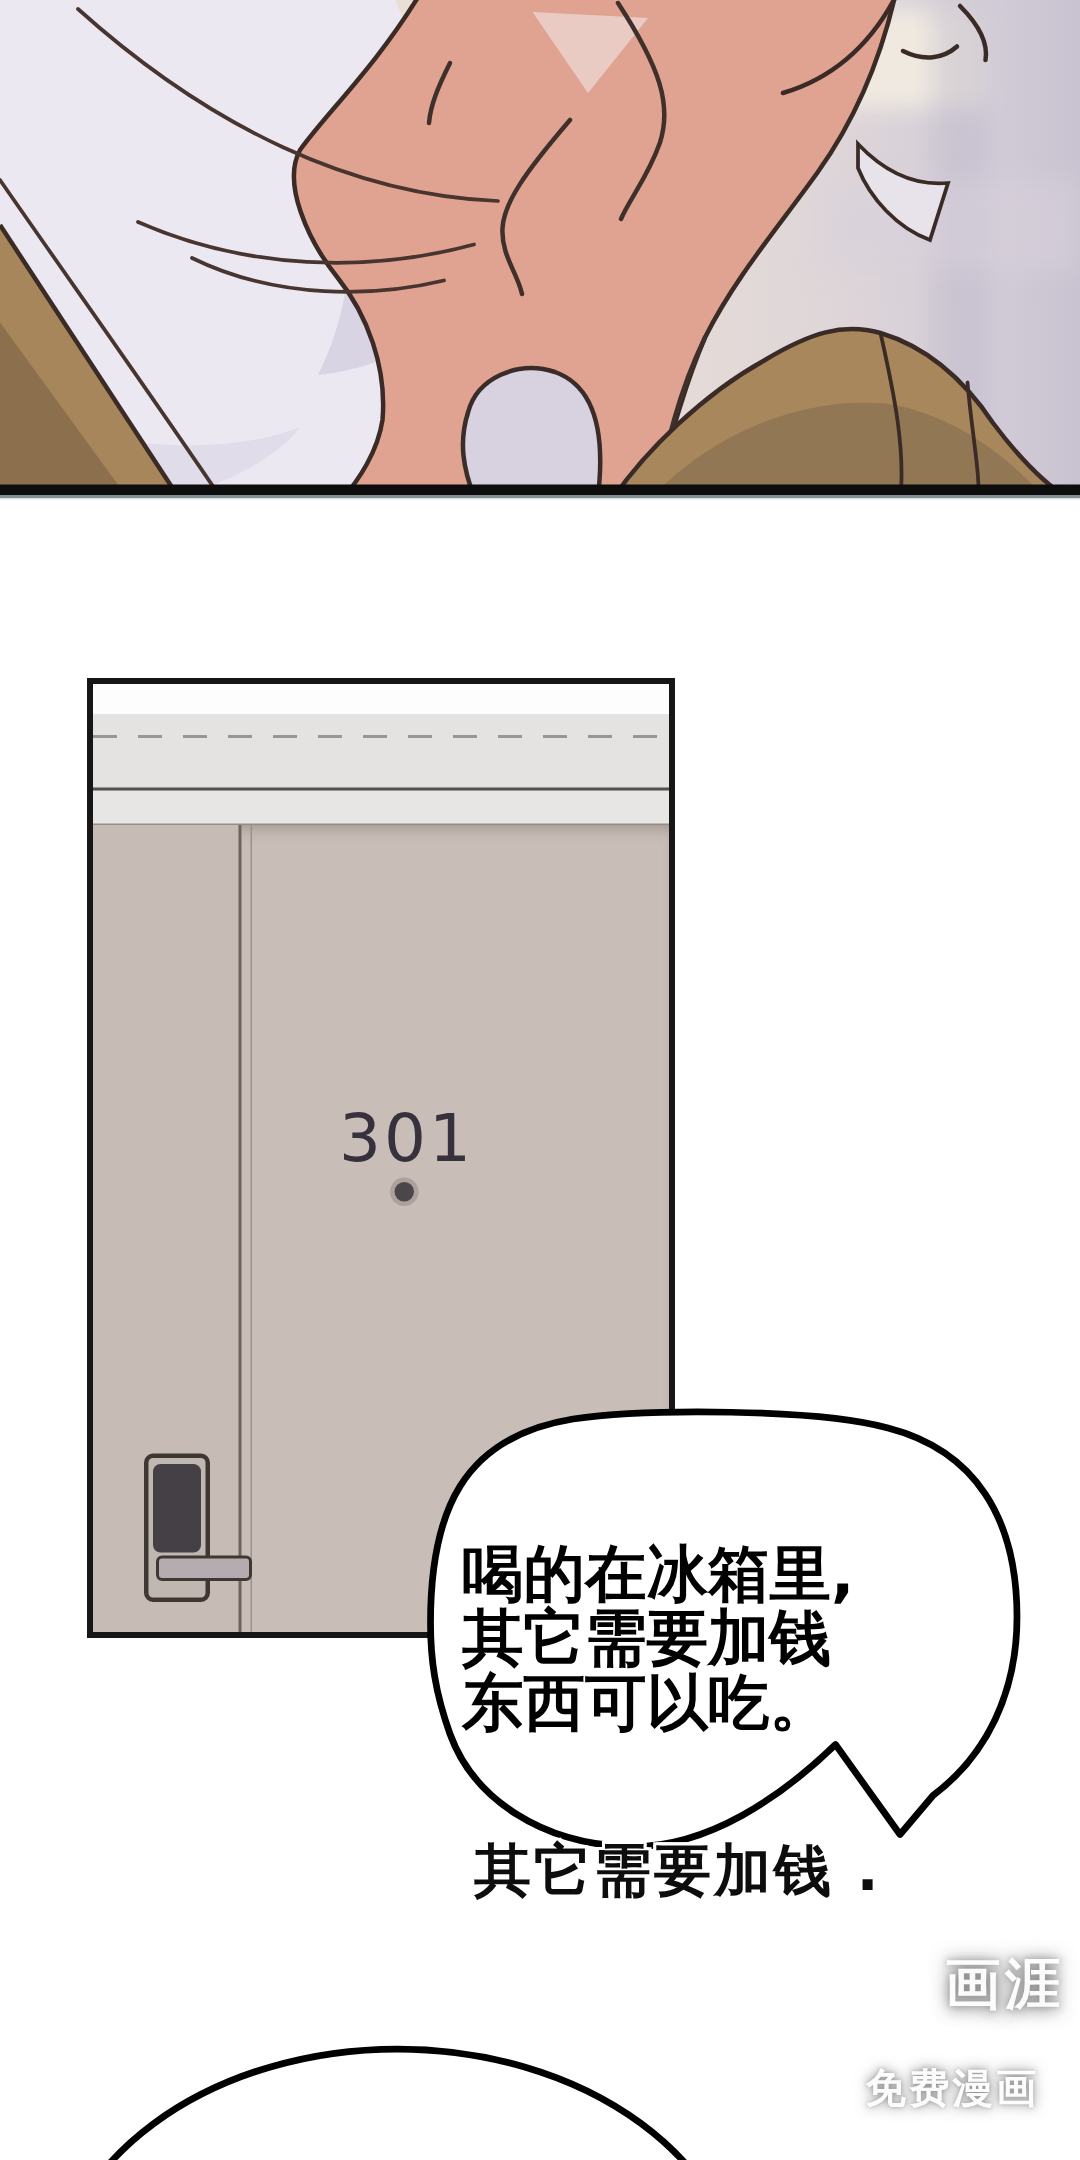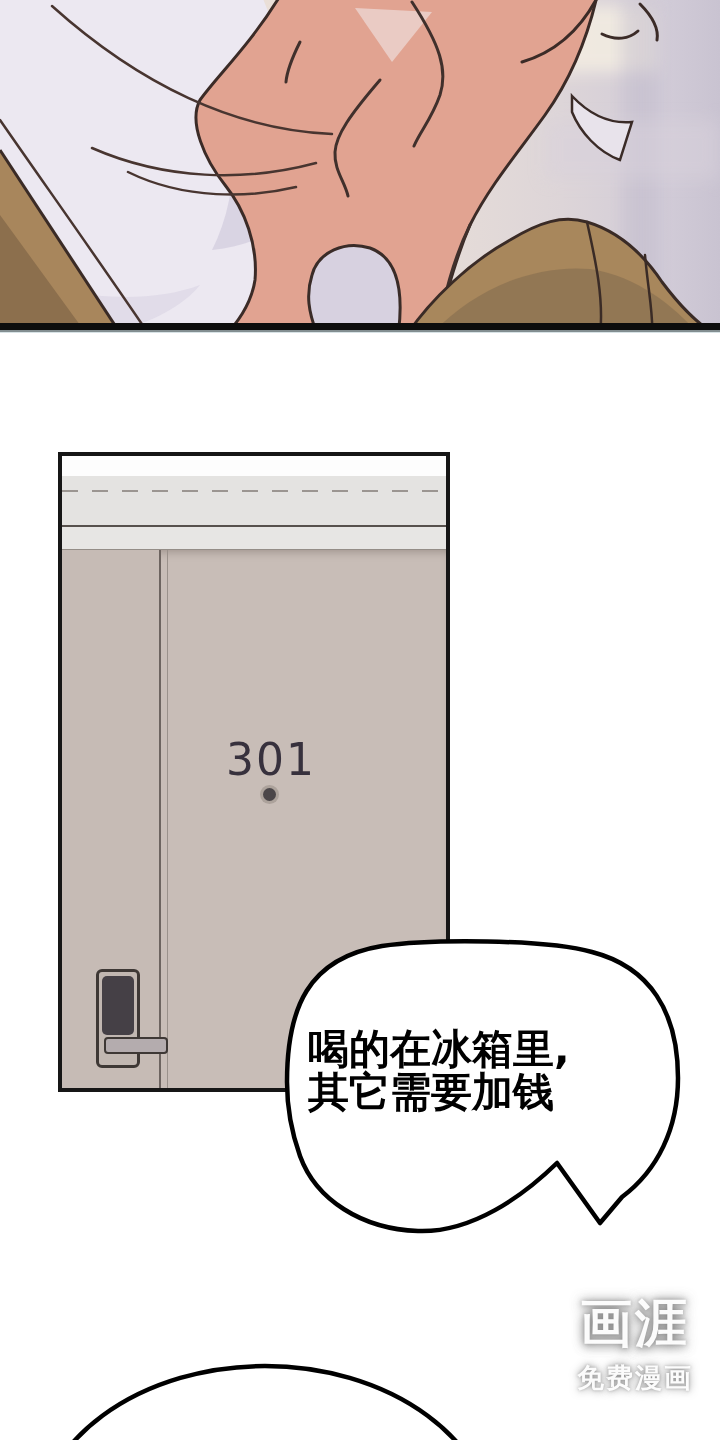--- a/index.html
+++ b/index.html
@@ -61,26 +61,27 @@
   }
   .caption-text{
     position:absolute;left:316px;top:1222px;z-index:6;
     font-size:38px;font-weight:800;color:#0d0d0d;letter-spacing:2px;white-space:nowrap;
     text-shadow:-2px 0 0 #fff,2px 0 0 #fff,0 -2px 0 #fff,0 2px 0 #fff,
       -2px -2px 0 #fff,2px 2px 0 #fff,-2px 2px 0 #fff,2px -2px 0 #fff;
   }
   
   .watermark{position:absolute;left:560px;top:1292px;width:150px;z-index:4;text-align:center;}
   .watermark-logo{
-    font-size:52px;font-weight:900;letter-spacing:3px;line-height:62px;
+    font-size:37px;font-weight:900;letter-spacing:3px;line-height:62px;
     color:rgba(255,255,255,.96);
     text-shadow:0 0 12px rgba(105,105,105,.75),0 0 4px rgba(130,130,130,.55),0 3px 10px rgba(120,120,120,.5);
+    text-align:right;
   }
   .watermark-tagline{
-    margin-top:6px;font-size:27px;font-weight:700;letter-spacing:2px;
+    margin-top:20px;font-size:27px;font-weight:700;letter-spacing:2px;
     color:rgba(255,255,255,.96);
     text-shadow:0 0 9px rgba(110,110,110,.8),0 0 3px rgba(135,135,135,.6);
   }
 </style>
 </head>
 <body>
 
 <div id="page">
 
   <div id="top-panel" aria-label="Close-up of a hand resting against a person's cheek and neck, white fabric at left, brown jacket shoulder at right, blurred beige room background">
@@ -180,21 +181,23 @@
          C523,1196 472,1233 418,1231
          C362,1229 316,1200 300,1156
          C290,1128 287,1106 287,1082 Z" fill="#ffffff" stroke="#000000" stroke-width="4.5" stroke-linejoin="round"></path>
 
     <ellipse cx="265" cy="1536" rx="230" ry="170" fill="#ffffff" stroke="#000000" stroke-width="4.5"></ellipse>
   </svg>
 
   <div class="bubble-text">
     <div>喝的在冰箱里,</div>
     <div>其它需要加钱</div>
-  </div>
-
+    <div>东西可以吃。</div>
+  </div>
+
+  <div class="caption-text">其它需要加钱 .</div>
 
   <div class="watermark">
     <div class="watermark-logo">画涯</div>
     <div class="watermark-tagline">免费漫画</div>
   </div>
 
 </div>
 
 </body></html>

